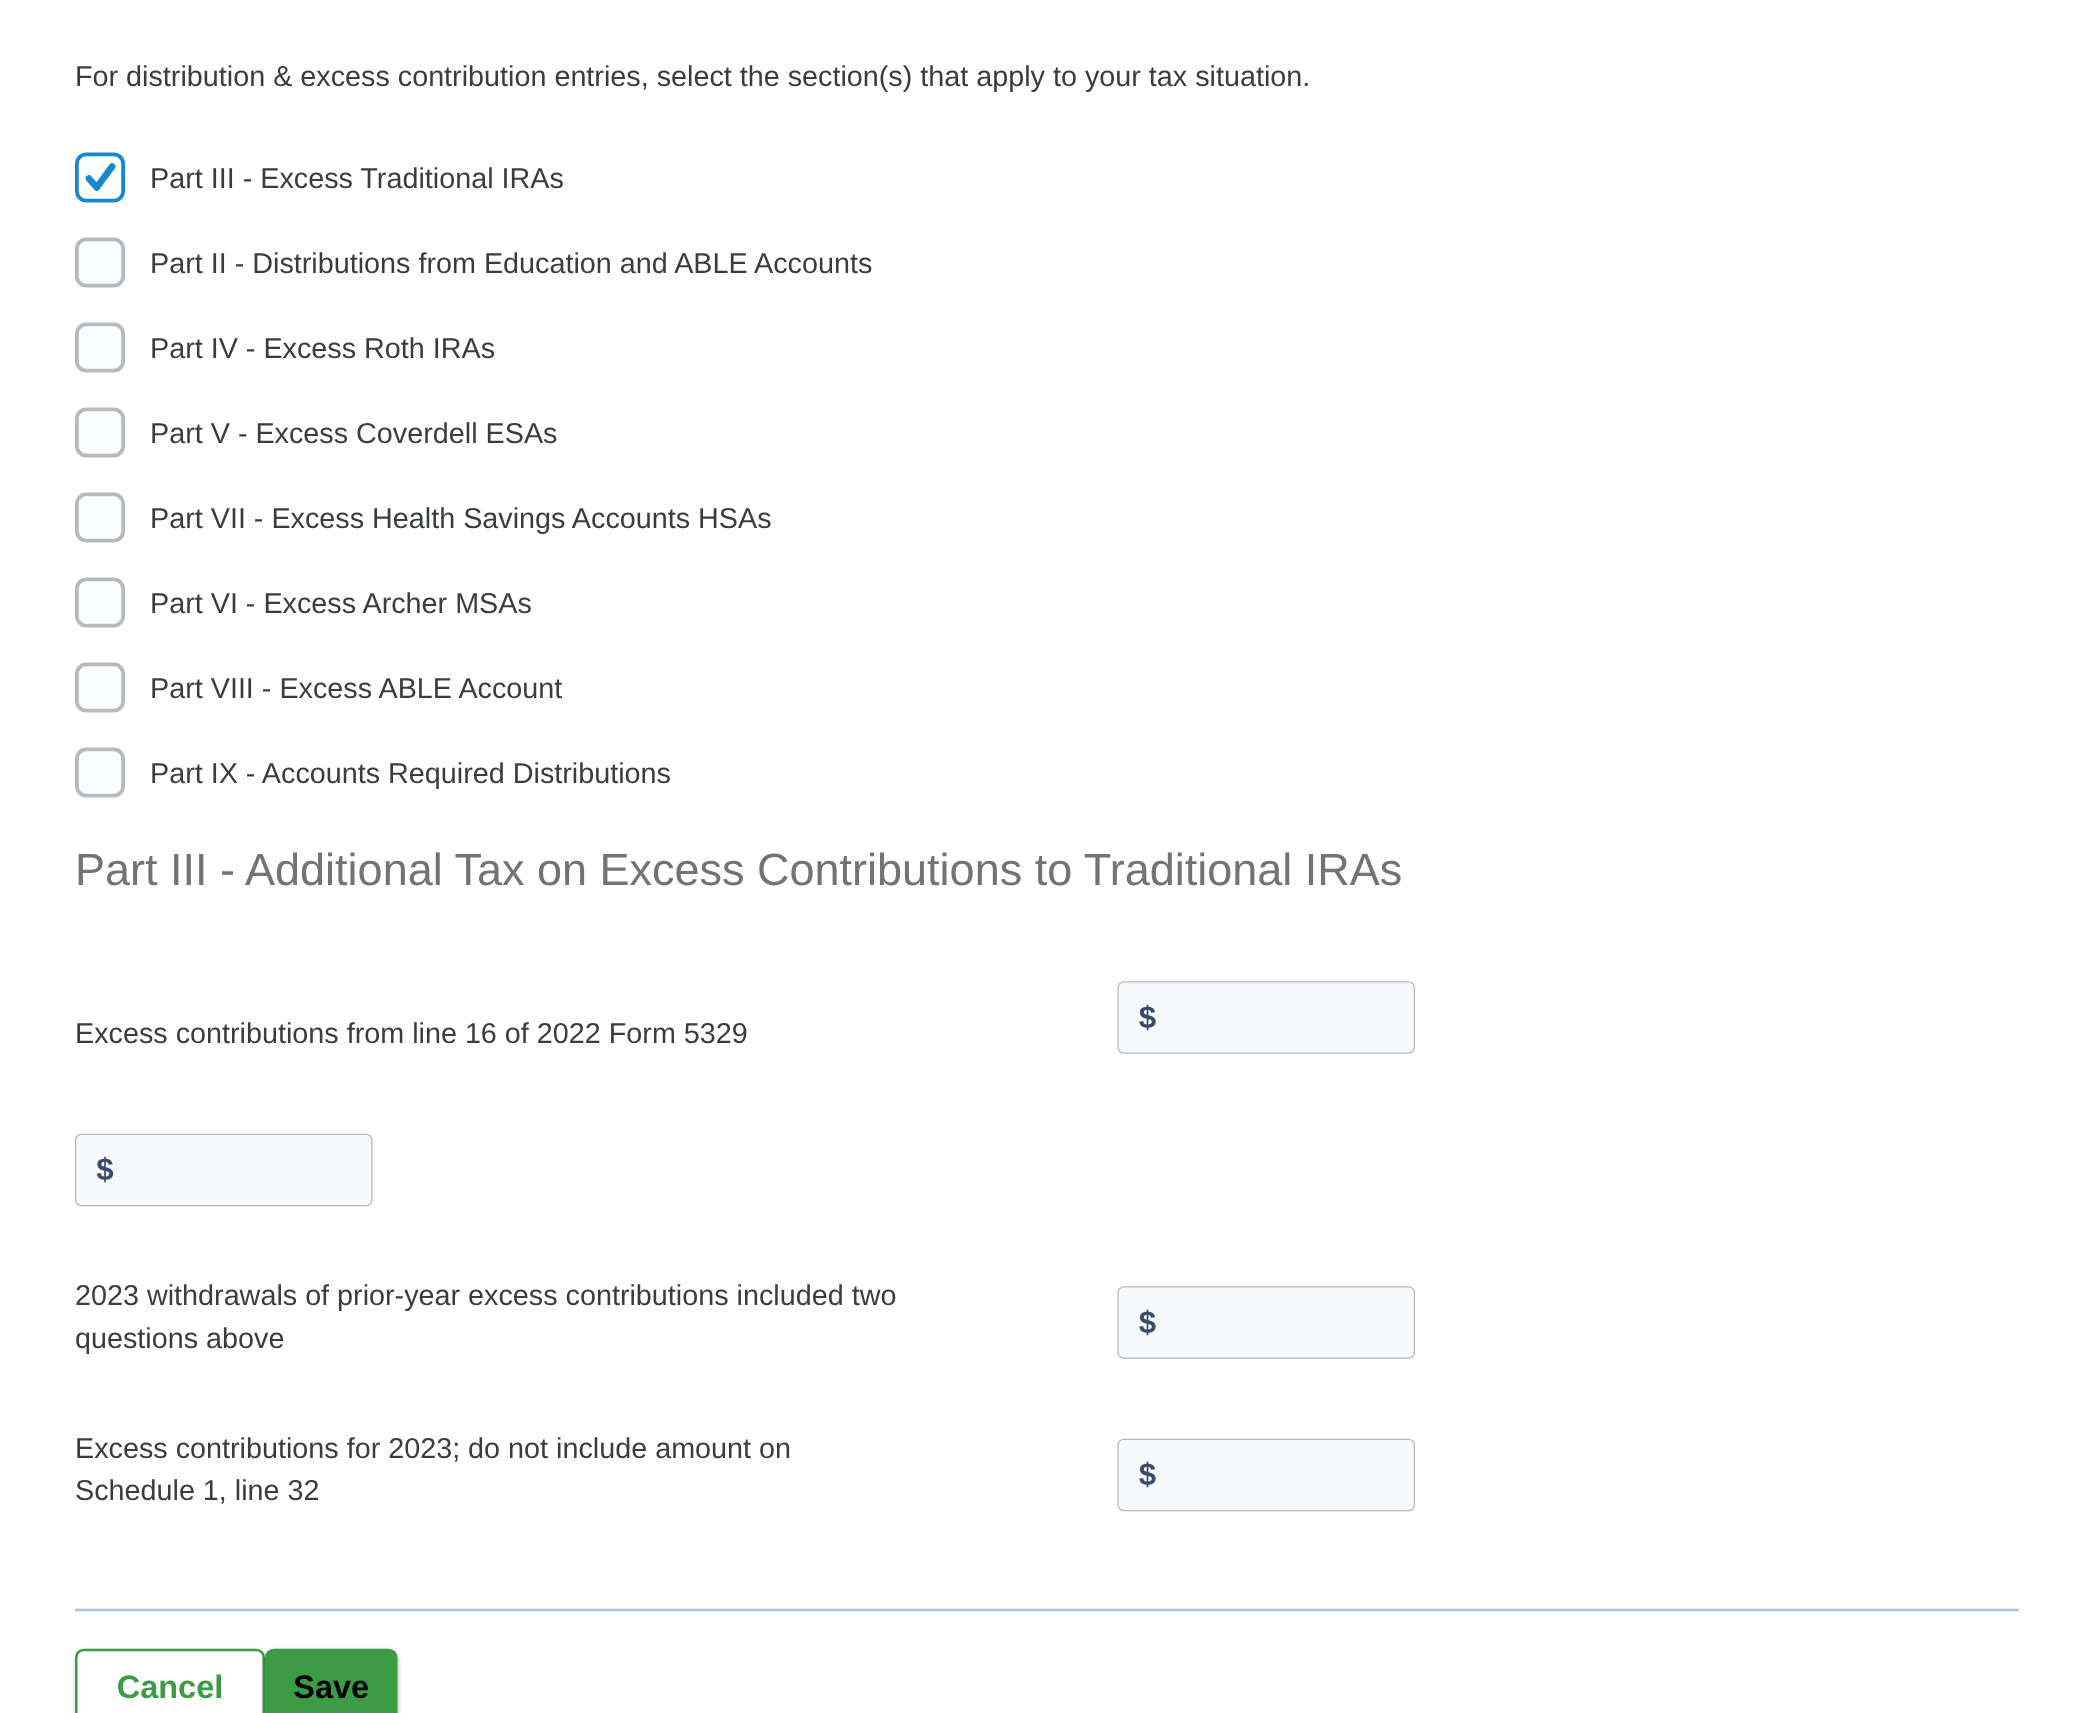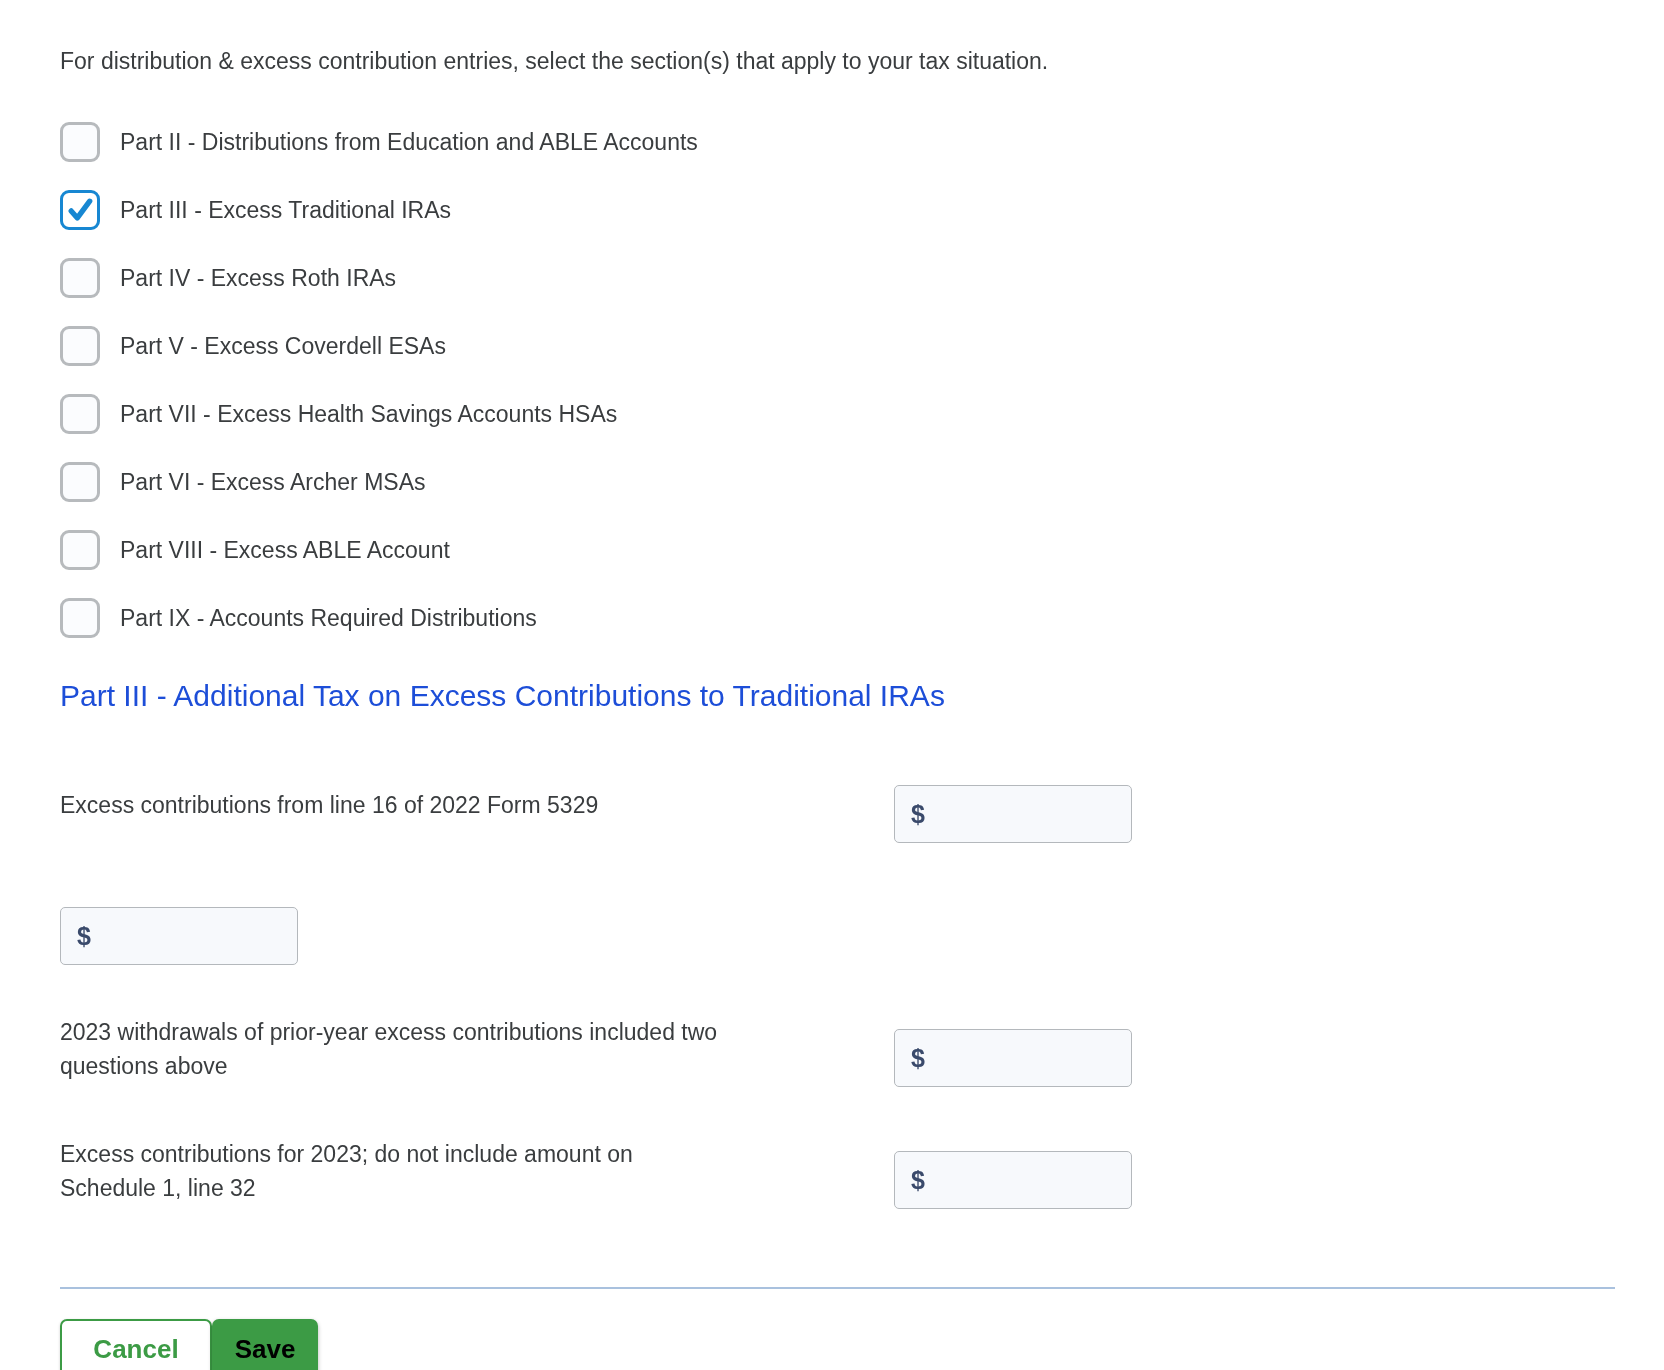--- a/index.html
+++ b/index.html
@@ -29,27 +29,27 @@
   }
   .checkbox svg { display: none; }
   .checkbox.checked {
     border-color: #1787d2; background: #ffffff;
   }
   .checkbox.checked svg { display: block; }
   .checkbox-label { font-size: 23px; color: #3a3d3f; }
 
   
   .section-heading {
-    font-size: 30px; font-weight: 400; color: #1d4ed8;
+    font-size: 36px; font-weight: 400; color: #737373;
     margin: 36px 0 49px 0; line-height: 44px;
   }
 
   
   .form-row {
-    display: flex; justify-content: space-between; align-items: center;
+    display: flex; justify-content: space-between; align-items: flex-end;
     width: 1072px; margin-bottom: 20px; margin-top: 46px;
   }
   .field-label {
     font-size: 23px; line-height: 34px; color: #3a3d3f;
     white-space: pre-line; max-width: 815px; padding-top: 0;
   }
   .money-input {
     width: 238px; height: 58px; margin-top: 18px; flex: 0 0 238px;
     border: 1px solid #b4b8bc; border-radius: 5px;
     background: #f7f9fc;
@@ -89,39 +89,39 @@
 </head>
 <body>
 
 <div class="content">
 
   <p class="intro">For distribution &amp; excess contribution entries, select the section(s) that apply to your tax situation.</p>
 
   <div>
 
     <div class="checkbox-row">
-      <span class="checkbox">
-        
-      </span>
-      <span class="checkbox-label">Part II - Distributions from Education and ABLE Accounts</span>
-    </div>
-
-    <div class="checkbox-row">
       <span class="checkbox checked">
         <svg width="30" height="30" viewBox="0 0 34 34">
             <path d="M7 18 L14 26 L28 7" fill="none" stroke="#1787d2" stroke-width="6" stroke-linecap="round" stroke-linejoin="round"></path>
           </svg>
       </span>
       <span class="checkbox-label">Part III - Excess Traditional IRAs</span>
     </div>
 
     <div class="checkbox-row">
       <span class="checkbox">
         
       </span>
+      <span class="checkbox-label">Part II - Distributions from Education and ABLE Accounts</span>
+    </div>
+
+    <div class="checkbox-row">
+      <span class="checkbox">
+        
+      </span>
       <span class="checkbox-label">Part IV - Excess Roth IRAs</span>
     </div>
 
     <div class="checkbox-row">
       <span class="checkbox">
         
       </span>
       <span class="checkbox-label">Part V - Excess Coverdell ESAs</span>
     </div>
 

